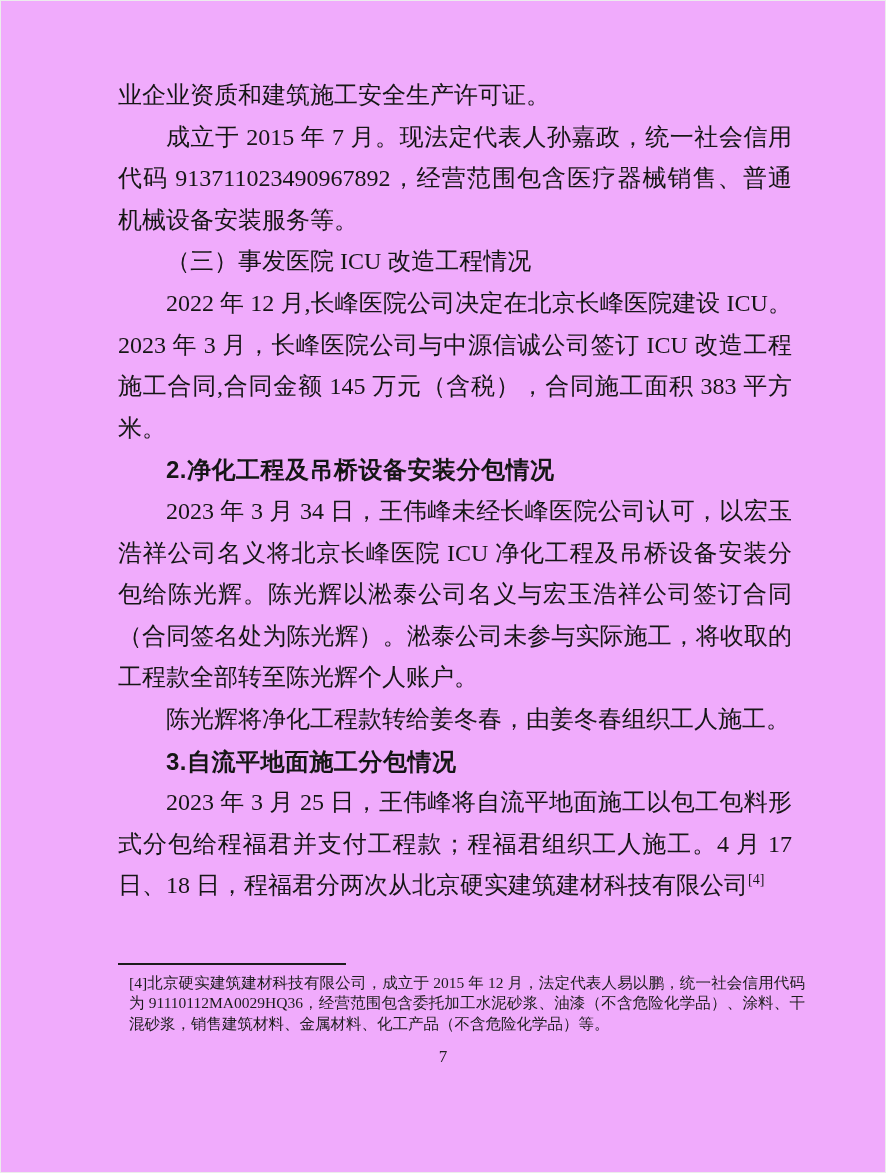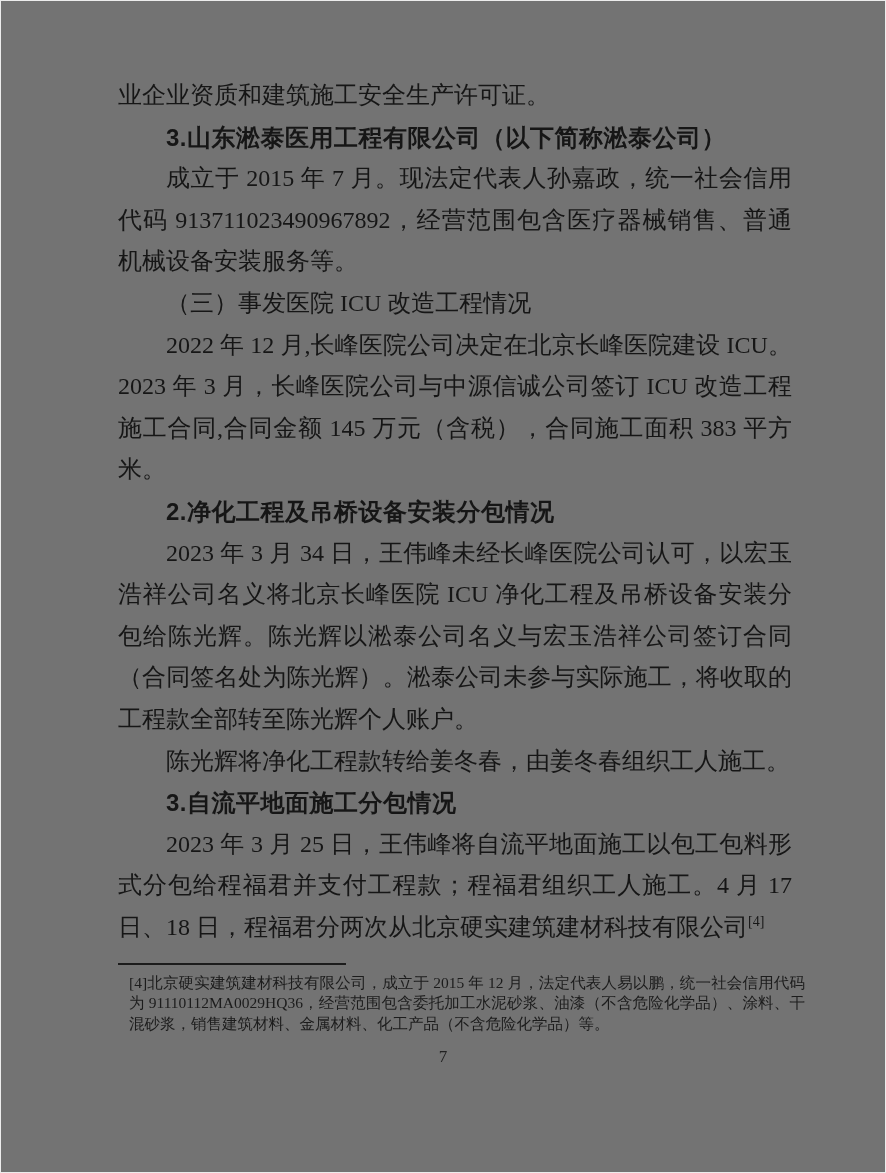--- a/index.html
+++ b/index.html
@@ -4,21 +4,21 @@
 <style>
   html, body {
     margin: 0;
     padding: 0;
     background: #ffffff;
   }
   .page {
     position: relative;
     width: 886px;
     height: 1173px;
-    background: #737373;
+    background: #f0abfc;
     box-sizing: border-box;
     border: 1px solid #ececec;
     color: #161616;
     font-family: "Liberation Serif", "DejaVu Serif", serif;
     overflow: hidden;
   }
   .body-text {
     position: absolute;
     left: 117px;
     width: 674px;
@@ -78,21 +78,20 @@
   }
 </style>
 </head>
 <body>
 
 <div class="page">
 
   <div class="body-text">
     <p>业企业资质和建筑施工安全生产许可证。</p>
 
-    <p class="heading-bold">3.山东淞泰医用工程有限公司（以下简称淞泰公司）</p>
 
     <p class="para-indent">成立于 2015 年 7 月。现法定代表人孙嘉政，统一社会信用代码 913711023490967892，经营范围包含医疗器械销售、普通机械设备安装服务等。</p>
 
     <p class="heading-kai">（三）事发医院 ICU 改造工程情况</p>
 
 
     <p class="para-indent">2022 年 12 月,长峰医院公司决定在北京长峰医院建设 ICU。2023 年 3 月，长峰医院公司与中源信诚公司签订 ICU 改造工程施工合同,合同金额 145 万元（含税），合同施工面积 383 平方米。</p>
 
     <p class="heading-bold">2.净化工程及吊桥设备安装分包情况</p>
 

